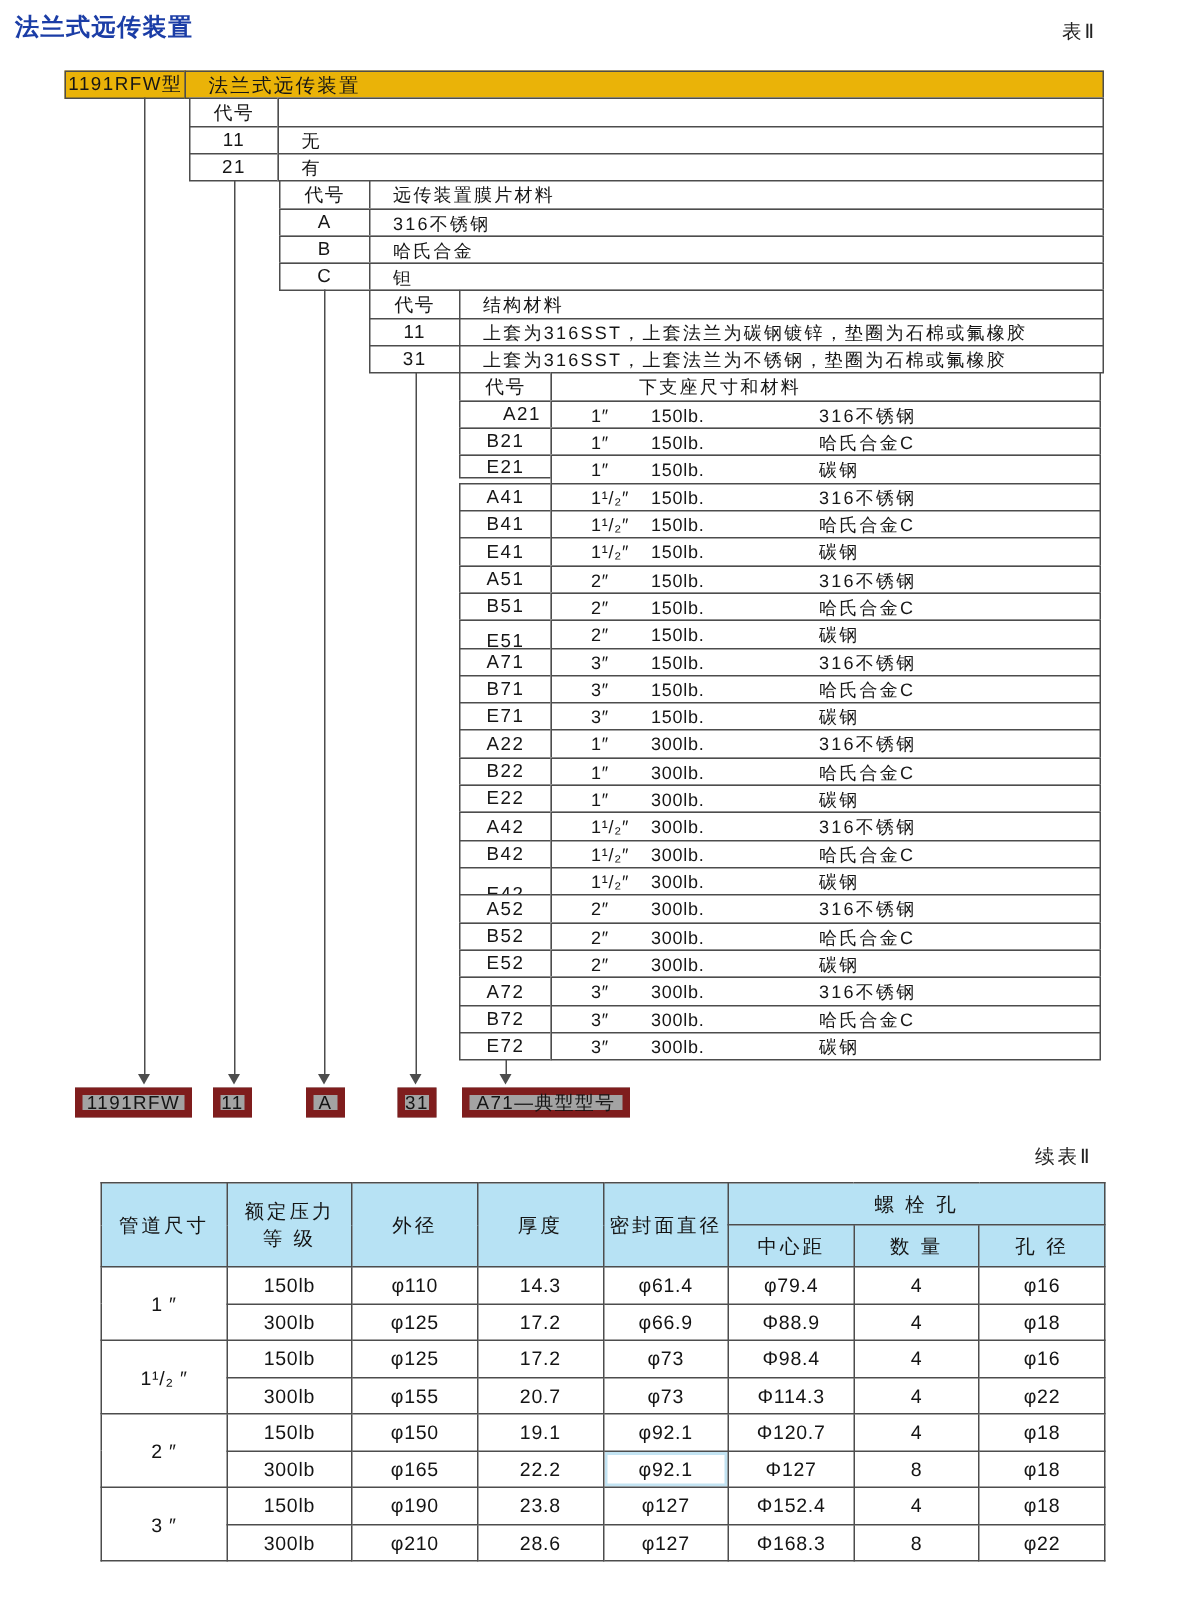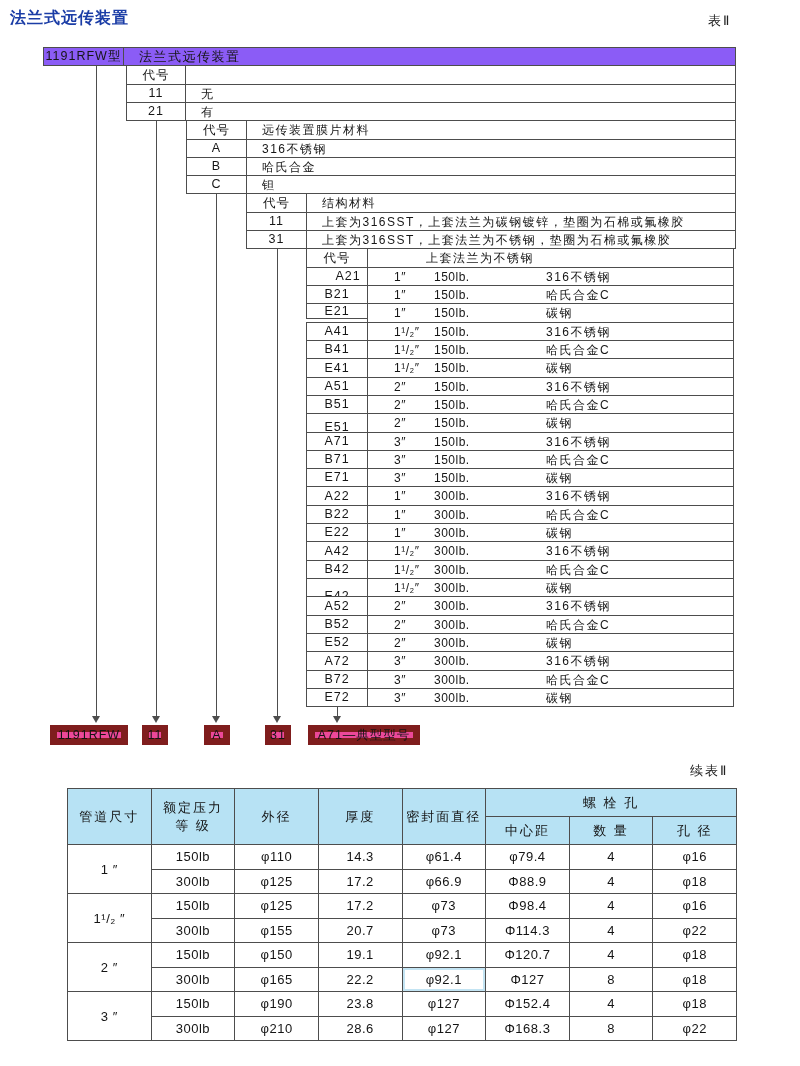--- a/index.html
+++ b/index.html
@@ -9,34 +9,34 @@
 
   .doc-title{position:absolute;left:10px;top:8px;font-size:16px;font-weight:bold;
              color:#1b3da6;letter-spacing:1px;}
   .table-ref{position:absolute;left:708px;top:12px;font-size:13px;color:#222;letter-spacing:2px;}
 
   
   .cell{position:absolute;box-sizing:border-box;border:1px solid #4d4d4d;background:#fff;
         display:flex;align-items:center;font-size:12px;line-height:1;color:#161616;}
   .cell.code{justify-content:center;letter-spacing:1px;font-size:12.5px;}
   .cell.desc{padding-left:15px;letter-spacing:1.5px;}
-  .cell.blue{background:#8b5cf6;}
+  .cell.blue{background:#eab308;}
   .root-label{font-size:13px;justify-content:center;letter-spacing:0.5px;}
   .root-desc{font-size:13px;padding-left:18px;letter-spacing:2px;}
   .l5desc{padding-left:0;}
   .l5desc .sz{position:absolute;left:26px;letter-spacing:0.5px;}
   .l5desc .rt{position:absolute;left:66px;letter-spacing:0.5px;}
   .l5desc .mt{position:absolute;left:178px;letter-spacing:1.5px;}
 
   .vline{position:absolute;width:1px;background:#4d4d4d;}
   .arrow{position:absolute;width:0;height:0;border-left:4px solid transparent;
          border-right:4px solid transparent;border-top:7px solid #4d4d4d;}
-  .ex-box{position:absolute;box-sizing:border-box;height:20px;border:7px solid #7f1d1d;
+  .ex-box{position:absolute;box-sizing:border-box;height:20px;border:5px solid #7f1d1d;
           display:flex;align-items:center;justify-content:center;font-size:12.5px;
-          letter-spacing:1px;background:#ec4899;}
+          letter-spacing:1px;background:#a3a3a3;}
 
   .sec2-title{position:absolute;left:68px;top:760px;font-size:14px;color:#1d1d1d;letter-spacing:2px;}
   .sec2-ref{position:absolute;left:690px;top:762px;font-size:13px;color:#222;letter-spacing:2px;}
 
   
   .dimtable{position:absolute;left:67px;top:788px;width:670px;border-collapse:collapse;
             table-layout:fixed;font-family:"Liberation Sans",sans-serif;}
   .dimtable th,.dimtable td{border:1px solid #4d4d4d;text-align:center;vertical-align:middle;
             font-size:13px;color:#141414;padding:0;}
   .dimtable thead th{background:#b7e2f4;font-weight:normal;letter-spacing:2px;}
@@ -71,21 +71,21 @@
       <div class="cell desc" style="left: 246px; top: 157px; width: 490px; height: 19px;">哈氏合金</div>
       <div class="cell code" style="left: 186px; top: 175px; width: 61px; height: 19px;">C</div>
       <div class="cell desc" style="left: 246px; top: 175px; width: 490px; height: 19px;">钽</div>
       <div class="cell code" style="left: 246px; top: 193px; width: 61px; height: 20px;">代号</div>
       <div class="cell desc" style="left: 306px; top: 193px; width: 430px; height: 20px;">结构材料</div>
       <div class="cell code" style="left: 246px; top: 212px; width: 61px; height: 19px;">11</div>
       <div class="cell desc" style="left: 306px; top: 212px; width: 430px; height: 19px;">上套为316SST，上套法兰为碳钢镀锌，垫圈为石棉或氟橡胶</div>
       <div class="cell code" style="left: 246px; top: 230px; width: 61px; height: 19px;">31</div>
       <div class="cell desc" style="left: 306px; top: 230px; width: 430px; height: 19px;">上套为316SST，上套法兰为不锈钢，垫圈为石棉或氟橡胶</div>
       <div class="cell code" style="left: 306px; top: 248px; width: 62px; height: 20px;">代号</div>
-      <div class="cell desc" style="left: 367px; top: 248px; width: 367px; height: 20px; padding-left: 58px;">上套法兰为不锈钢</div>
+      <div class="cell desc" style="left: 367px; top: 248px; width: 367px; height: 20px; padding-left: 58px;">下支座尺寸和材料</div>
       <div class="cell code" style="left: 306px; top: 267px; width: 62px; height: 19px; padding-left: 22px;">A21</div>
       <div class="cell desc l5desc" style="left: 367px; top: 267px; width: 367px; height: 19px;">
         <span class="sz">1″</span>
         <span class="rt">150lb.</span>
         <span class="mt">316不锈钢</span>
       </div>
       <div class="cell code" style="left: 306px; top: 285px; width: 62px; height: 19px;">B21</div>
       <div class="cell desc l5desc" style="left: 367px; top: 285px; width: 367px; height: 19px;">
         <span class="sz">1″</span>
         <span class="rt">150lb.</span>

